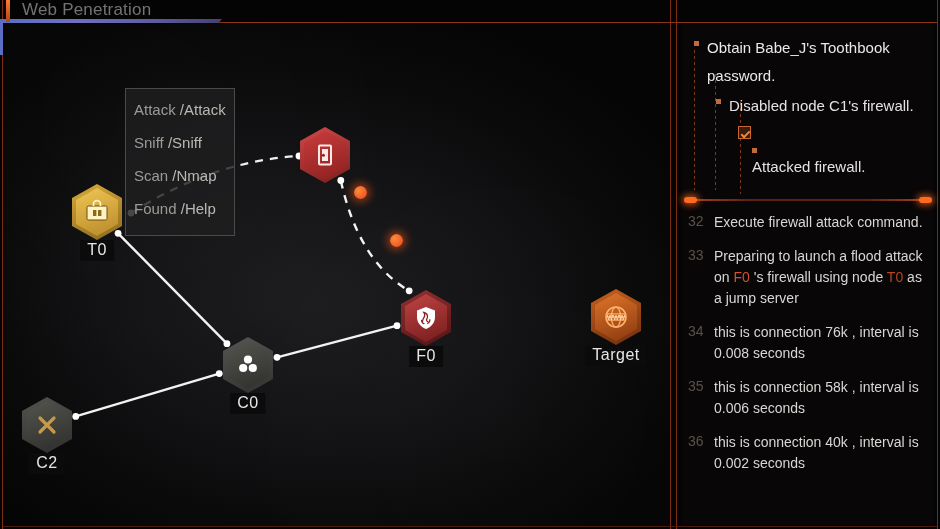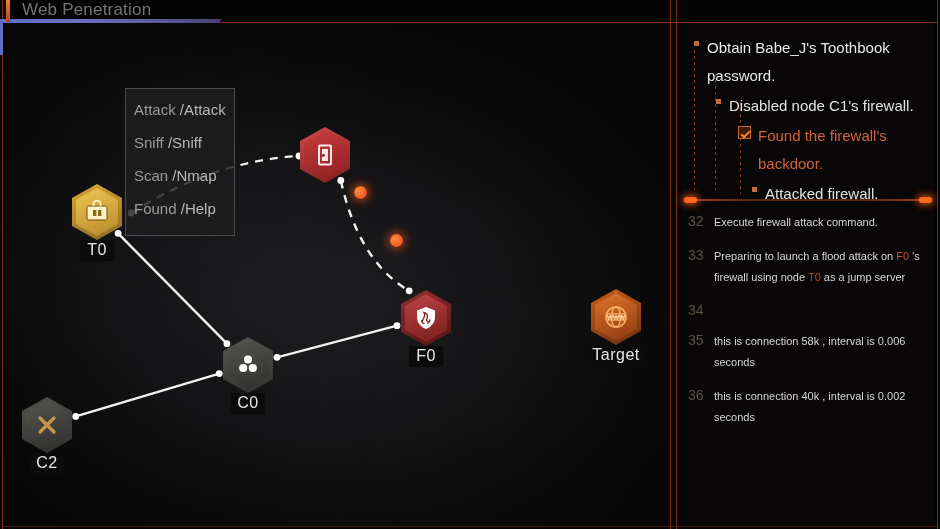--- a/index.html
+++ b/index.html
@@ -150,21 +150,21 @@
   .obj-line.c { left: 58px; top: 78px; bottom: 2px; }
   .obj-row { position: relative; display: flex; margin-bottom: 2px; }
   .bullet {
     width: 5px; height: 5px; background: #c36a3a;
     margin-top: 7px; margin-right: 8px; flex: 0 0 auto;
   }
   .obj-txt { font-size: 15px; line-height: 28px; }
   .lvl0 { padding-left: 8px; color: #e9e9e9; }
   .lvl1 { padding-left: 30px; color: #e3e3e3; }
   .lvl2 { padding-left: 52px; color: #d2643a; }
-  .lvl3 { padding-left: 66px; color: #e3e3e3; }
+  .lvl3 { padding-left: 66px; color: #e3e3e3; flex-direction: column; }
   .chk {
     width: 13px; height: 13px; flex: 0 0 auto;
     border: 1px solid #c4682f;
     background: #3a1b0c;
     margin-top: 4px; margin-right: 7px;
     position: relative;
   }
   .chk:after {
     content: ""; position: absolute;
     left: 2px; top: 4px; width: 7px; height: 3px;
@@ -186,21 +186,21 @@
   .divider .dot.r { right: 0px; }
 
   .log { padding: 8px 8px 0 6px; }
   .logrow { display: flex; margin-bottom: 13px; }
   .logno {
     width: 26px; flex: 0 0 auto;
     font-size: 14px; color: #5a5247; text-align: left;
     padding-top: 1px;
   }
   .logtxt {
-    font-size: 11px; line-height: 21px; color: #d7d7d4;
+    font-size: 14px; line-height: 21px; color: #d7d7d4;
   }
   .tok { color: #d2502e; }
   .tok2 { color: #b8471f; }
 
 </style>
 </head>
 <body>
 
 <div id="root">
 
@@ -349,21 +349,20 @@
           </div>
           <div class="obj-row">
             <div class="obj-txt lvl1" style="display: flex;">
               <div class="bullet"></div>
               <div>Disabled node C1's firewall.</div>
             </div>
           </div>
           <div class="obj-row">
             <div class="obj-txt lvl2" style="display: flex;">
               <div class="chk"></div>
-              <div>Found the firewall's backdoor.</div>
             </div>
           </div>
           <div class="obj-row">
             <div class="obj-txt lvl3" style="display: flex;">
               <div class="bullet"></div>
               <div>Attacked firewall.</div>
             </div>
           </div>
         </div>
     </div>
@@ -378,20 +377,21 @@
         <div class="logrow">
           <div class="logno">32</div>
           <div class="logtxt"><span>Execute firewall attack command.</span></div>
         </div>
         <div class="logrow">
           <div class="logno">33</div>
           <div class="logtxt"><span>Preparing to launch a flood attack on </span><span class="tok">F0</span><span> 's firewall using node </span><span class="tok2">T0</span><span> as a jump server</span></div>
         </div>
         <div class="logrow">
           <div class="logno">34</div>
+          <div class="logtxt"><span>this is connection 76k ,  interval is 0.008 seconds</span></div>
         </div>
         <div class="logrow">
           <div class="logno">35</div>
           <div class="logtxt"><span>this is connection 58k ,  interval is 0.006 seconds</span></div>
         </div>
         <div class="logrow">
           <div class="logno">36</div>
           <div class="logtxt"><span>this is connection 40k ,  interval is 0.002 seconds</span></div>
         </div>
       </div>

